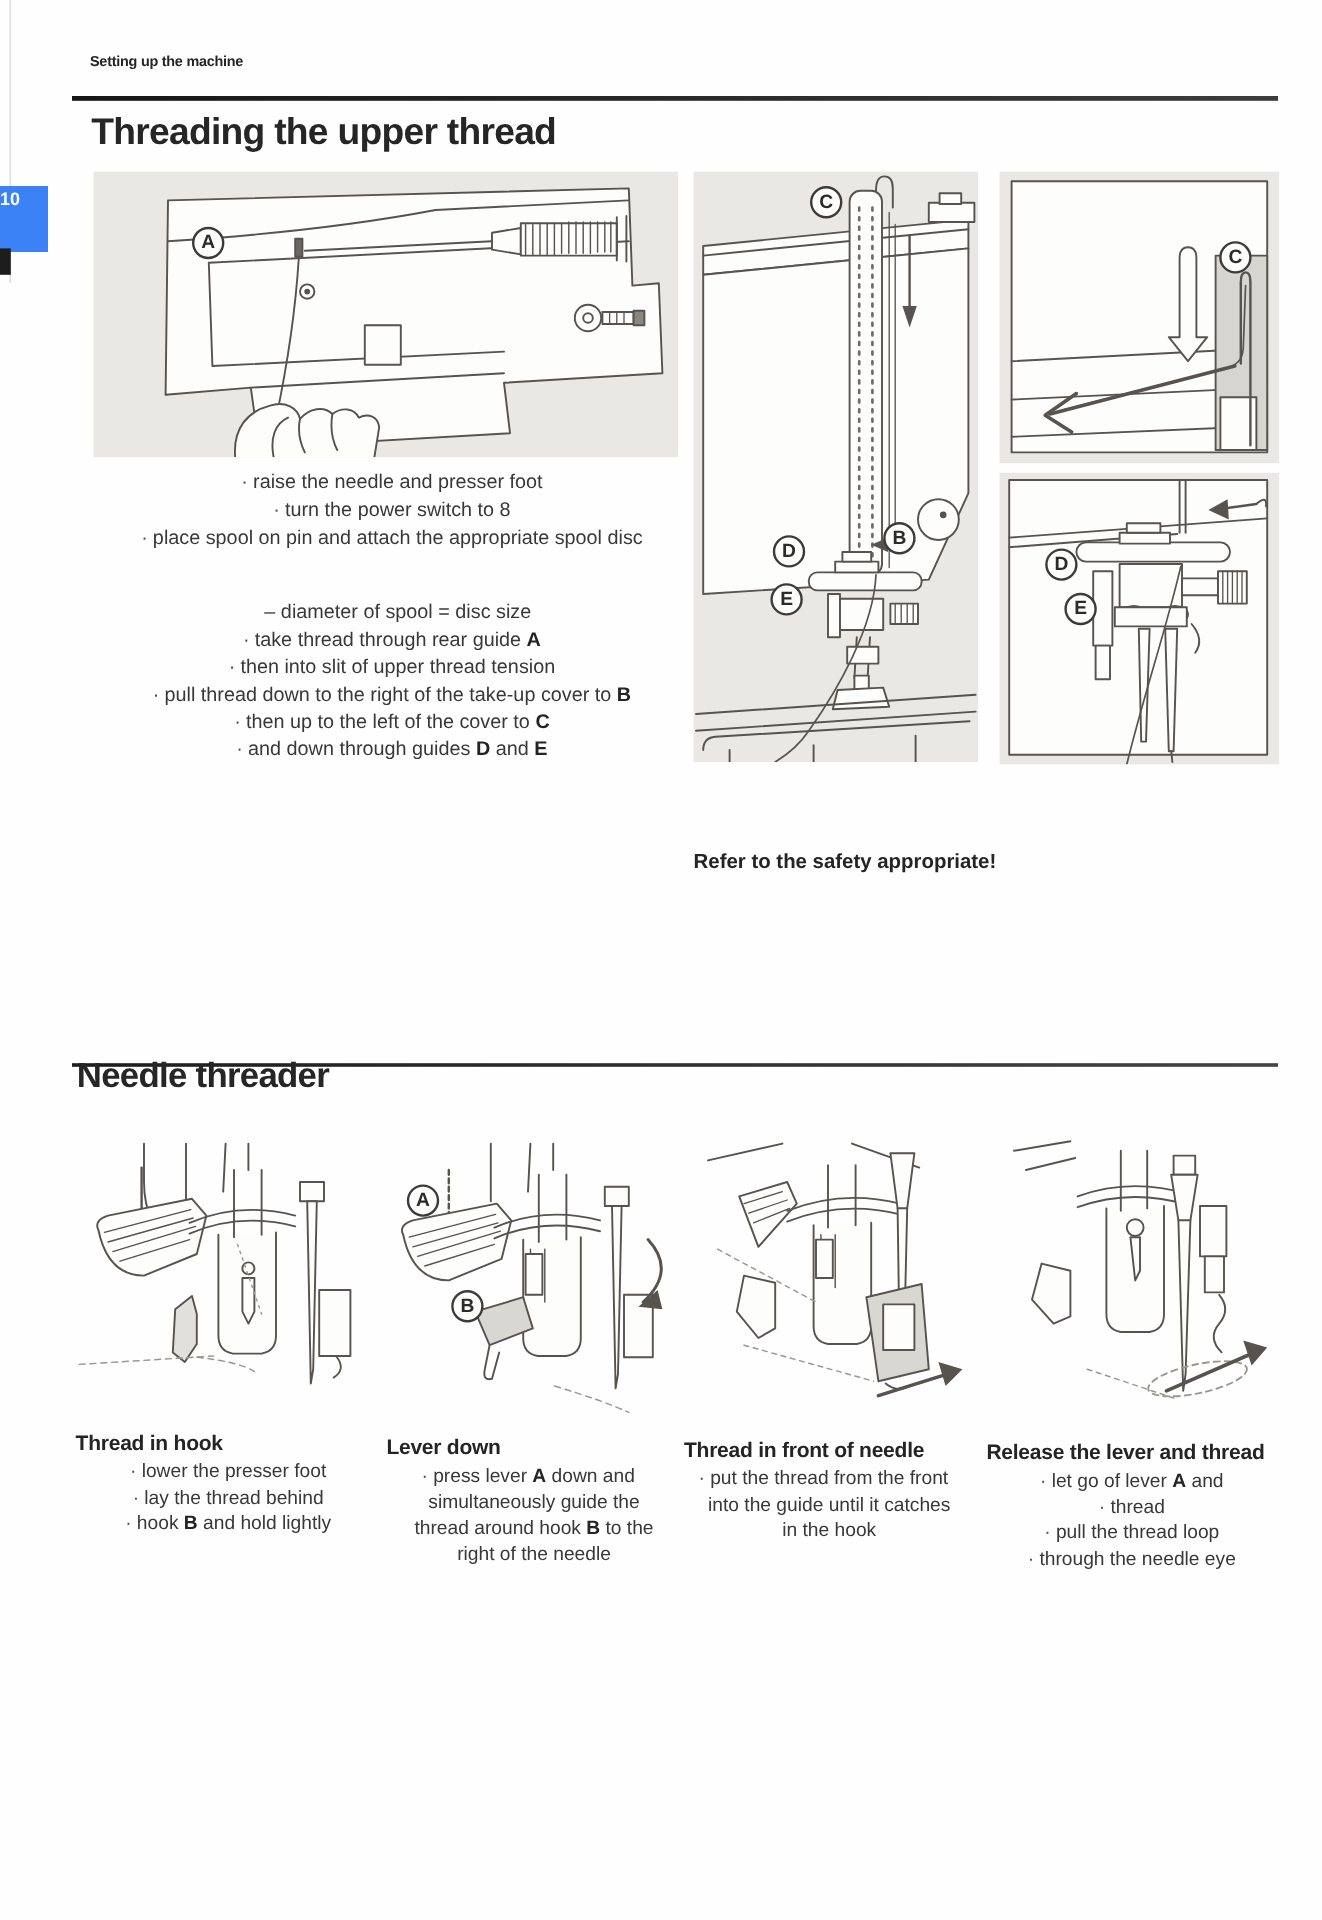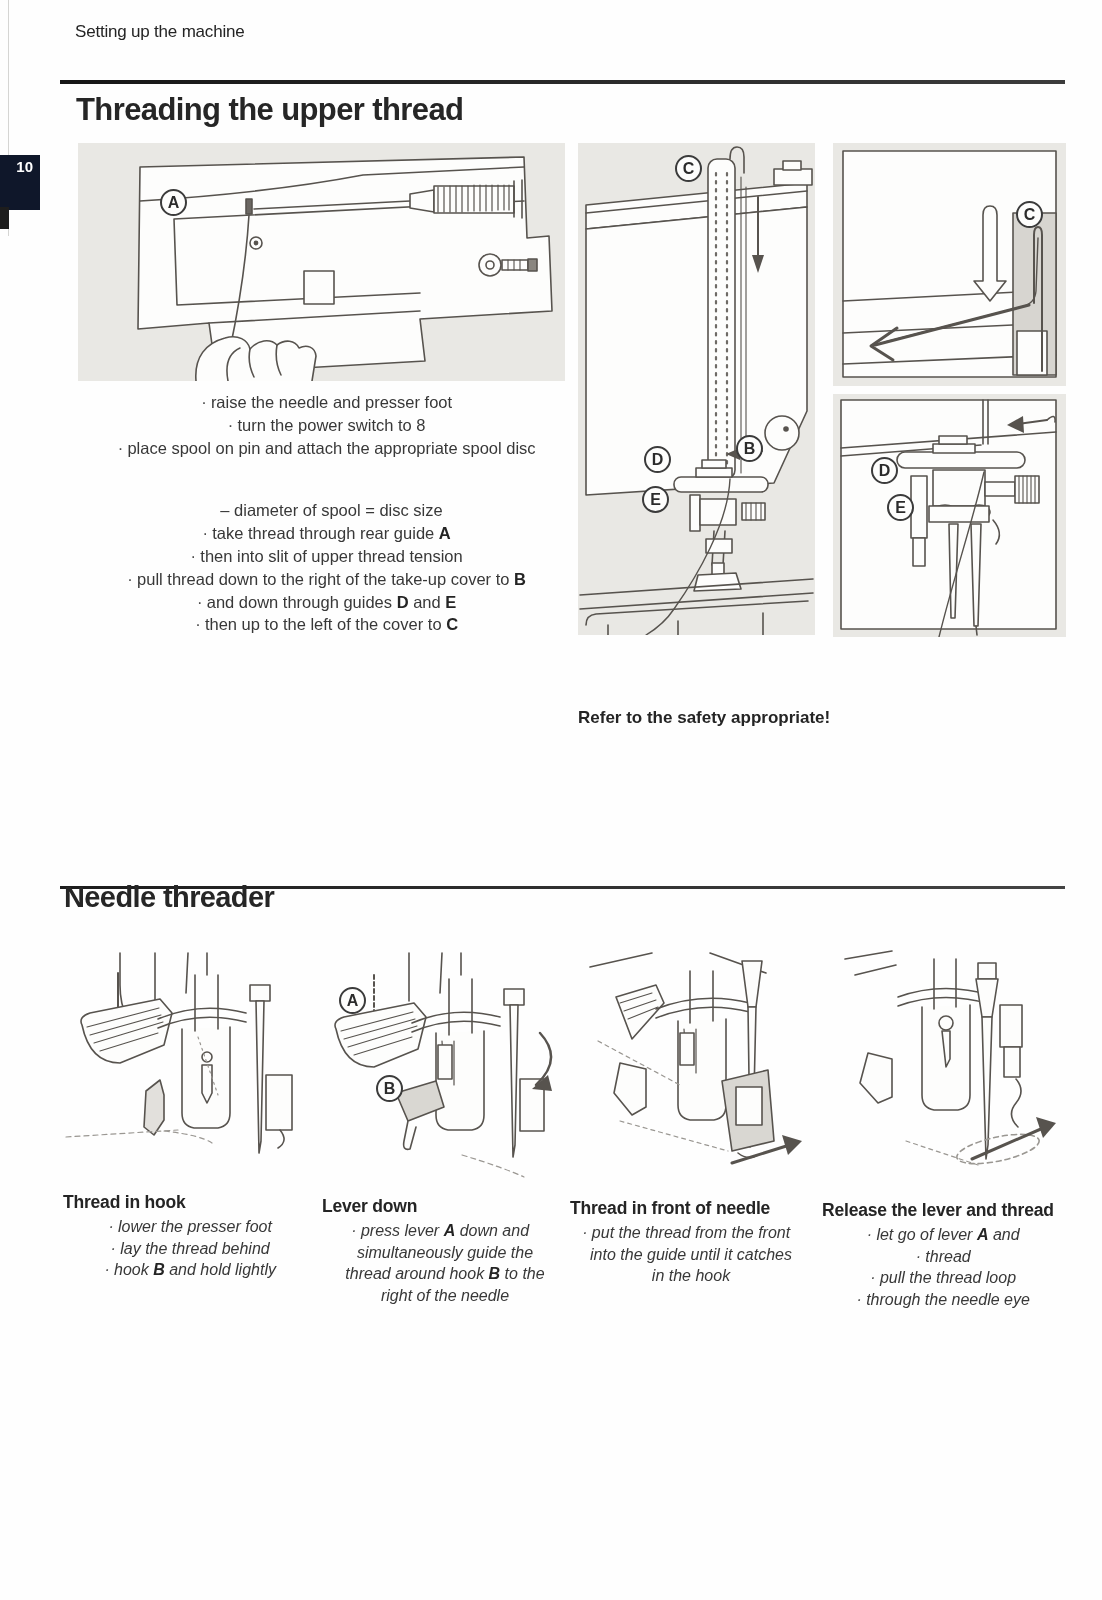--- a/index.html
+++ b/index.html
@@ -2,24 +2,24 @@
 <html><head>
 <meta charset="utf-8">
 <style>
   html,body{margin:0;padding:0;background:#ffffff;}
   .page{
     position:relative;width:1102px;height:1600px;margin:0 auto;background:#fefefe;
     font-family:"Liberation Sans",sans-serif;color:#3a3a3a;overflow:hidden;
   }
   .abs{position:absolute;}
   .edge-line{left:8px;top:0;width:1px;height:236px;background:#d5d5d3;}
-  .page-tab{left:0;top:155px;width:40px;height:55px;background:#0f172a;color:#fff;
-    font-weight:bold;font-size:15px;text-align:right;padding:3px 7px 0 0;box-sizing:border-box;}
+  .page-tab{left:0;top:155px;width:40px;height:55px;background:#3b82f6;color:#fff;
+    font-weight:bold;font-size:15px;padding:3px 7px 0 0;box-sizing:border-box;}
   .tab-notch{left:0;top:207px;width:9px;height:22px;background:#1d1d1d;}
-  .doc-header{left:75px;top:22px;font-size:17px;font-weight:normal;color:#242424;letter-spacing:-0.2px;}
+  .doc-header{left:75px;top:44px;font-size:12px;font-weight:bold;color:#242424;letter-spacing:-0.2px;}
   .rule1{left:60px;top:80px;width:1005px;height:4px;background:linear-gradient(90deg,#161616,#3c3c3c);}
   .rule2{left:60px;top:886px;width:1005px;height:3px;background:linear-gradient(90deg,#1c1c1c,#444);}
   .sec-title{font-weight:bold;color:#262626;letter-spacing:-0.6px;text-align:center;}
   .title1{left:76px;top:92px;font-size:31px;}
   .title2{left:64px;top:881px;font-size:29px;}
   .safety-note{left:578px;top:708px;font-size:17px;font-weight:bold;color:#242424;}
 
   .fig{background:#e9e8e4;}
   .fig,.figw{overflow:hidden;}
   .figw{background:transparent;}
@@ -39,21 +39,21 @@
 
   .blist{font-size:16.5px;line-height:22.8px;color:#383838;}
   .bullets1{left:72px;top:391px;width:505px;}
   .blist .line{padding-left:14px;text-indent:-14px;text-align:center;}
   .blist .line.cont{padding-left:14px;text-indent:0;margin-top:40px;}
   .blist .marker{display:inline-block;width:14px;text-indent:0;color:#4a4a4a;}
   .blist .b{font-weight:bold;color:#242424;}
 
   .tcol{position:absolute;width:240px;}
   .tcol .chead{font-size:17.5px;font-weight:bold;color:#242424;line-height:21px;margin-bottom:3px;letter-spacing:-0.2px;}
-  .tcol .blist{font-size:16px;line-height:21.6px;font-style:italic;}
+  .tcol .blist{font-size:16px;line-height:21.6px;}
   .col1{left:63px;top:1192px;width:250px;}
   .col2{left:322px;top:1196px;width:232px;}
   .col3{left:570px;top:1198px;width:228px;}
   .col4{left:822px;top:1200px;width:238px;}
 </style>
 </head>
 <body>
 
 <div class="page">
 
@@ -220,24 +220,24 @@
       <div>
         <div class="line"><span class="marker">·</span><span>take thread through rear guide </span><span class="b">A</span></div>
       </div>
       <div>
         <div class="line"><span class="marker">·</span><span>then into slit of upper thread tension</span></div>
       </div>
       <div>
         <div class="line"><span class="marker">·</span><span>pull thread down to the right of the take-up cover to </span><span class="b">B</span></div>
       </div>
       <div>
+        <div class="line"><span class="marker">·</span><span>then up to the left of the cover to </span><span class="b">C</span></div>
+      </div>
+      <div>
         <div class="line"><span class="marker">·</span><span>and down through guides </span><span class="b">D</span><span> and </span><span class="b">E</span></div>
-      </div>
-      <div>
-        <div class="line"><span class="marker">·</span><span>then up to the left of the cover to </span><span class="b">C</span></div>
       </div>
     </div>
 
   <div class="abs safety-note">Refer to the safety appropriate!</div>
 
   <div class="abs rule2"></div>
   <div class="abs sec-title title2">Needle threader</div>
 
   <div class="abs figw figt1">
     <svg width="252" height="238" viewBox="0 0 252 238">

